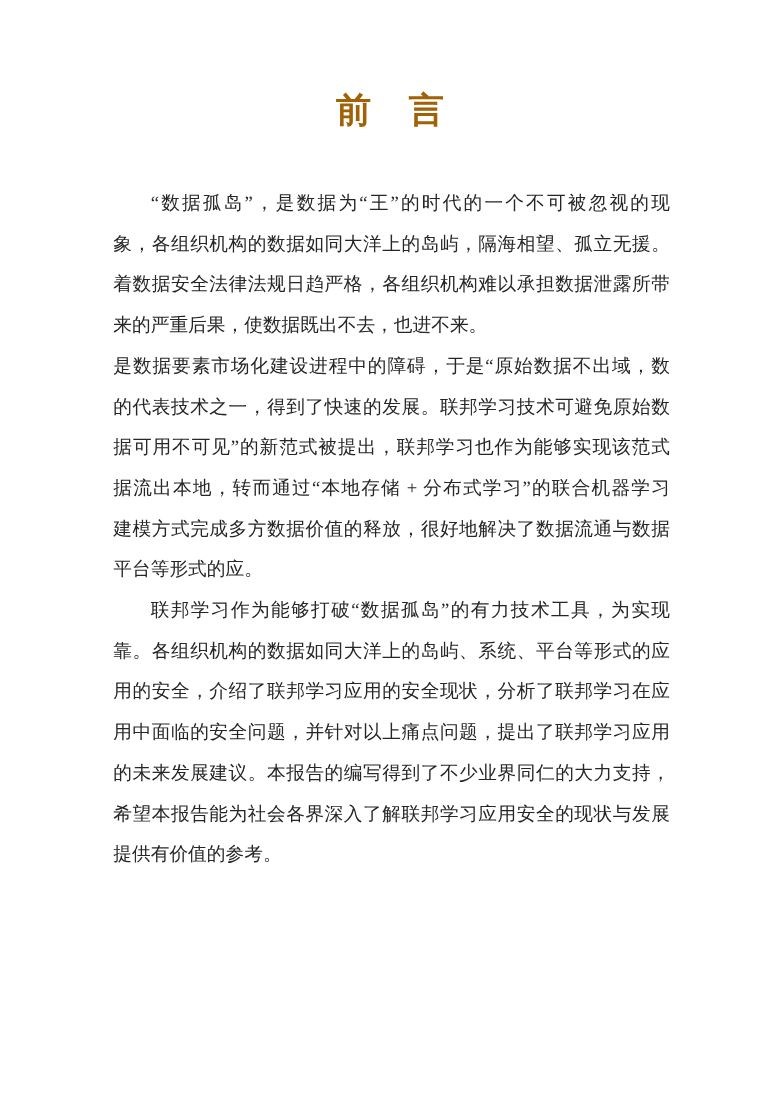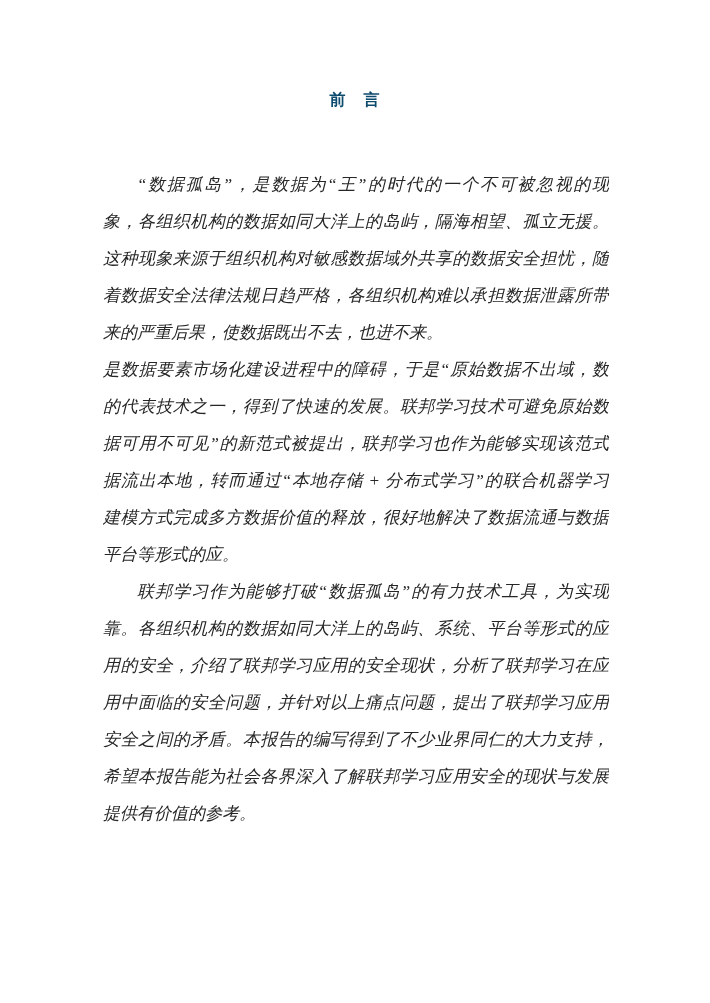--- a/index.html
+++ b/index.html
@@ -14,61 +14,59 @@
     color: #262626;
   }
   .doc-title {
     position: absolute;
     top: 86px;
     left: 0;
     right: 0;
     text-align: center;
     font-family: "DejaVu Sans", "Liberation Sans", sans-serif;
     font-weight: bold;
-    font-size: 16px;
+    font-size: 32px;
     line-height: 28px;
-    color: #0c4a6e;
+    color: #a16207;
     letter-spacing: 1px;
   }
   .doc-body {
     position: absolute;
     top: 166px;
     left: 103px;
     width: 506px;
     font-size: 17px;
-    font-style: italic;
   }
   .line {
     height: 37px;
     line-height: 37px;
     text-align: justify;
     text-align-last: justify;
     overflow: hidden;
   }
   .line.first { text-indent: 2em; }
   .line.end   { text-align-last: left; }
 </style>
 </head>
 <body>
 
 <div class="page">
   <div class="doc-title">前　言</div>
   <div class="doc-body" id="doc-body">
       <div class="line first">“数据孤岛”，是数据为“王”的时代的一个不可被忽视的现</div>
       <div class="line">象，各组织机构的数据如同大洋上的岛屿，隔海相望、孤立无援。</div>
-      <div class="line">这种现象来源于组织机构对敏感数据域外共享的数据安全担忧，随</div>
       <div class="line">着数据安全法律法规日趋严格，各组织机构难以承担数据泄露所带</div>
       <div class="line end">来的严重后果，使数据既出不去，也进不来。</div>
       <div class="line">是数据要素市场化建设进程中的障碍，于是“原始数据不出域，数</div>
       <div class="line">的代表技术之一，得到了快速的发展。联邦学习技术可避免原始数</div>
       <div class="line">据可用不可见”的新范式被提出，联邦学习也作为能够实现该范式</div>
       <div class="line">据流出本地，转而通过“本地存储 + 分布式学习”的联合机器学习</div>
       <div class="line">建模方式完成多方数据价值的释放，很好地解决了数据流通与数据</div>
       <div class="line end">平台等形式的应。</div>
       <div class="line first">联邦学习作为能够打破“数据孤岛”的有力技术工具，为实现</div>
       <div class="line">靠。各组织机构的数据如同大洋上的岛屿、系统、平台等形式的应</div>
       <div class="line">用的安全，介绍了联邦学习应用的安全现状，分析了联邦学习在应</div>
       <div class="line">用中面临的安全问题，并针对以上痛点问题，提出了联邦学习应用</div>
-      <div class="line">安全之间的矛盾。本报告的编写得到了不少业界同仁的大力支持，</div>
+      <div class="line">的未来发展建议。本报告的编写得到了不少业界同仁的大力支持，</div>
       <div class="line">希望本报告能为社会各界深入了解联邦学习应用安全的现状与发展</div>
       <div class="line end">提供有价值的参考。</div>
     </div>
 </div>
 
 </body></html>

